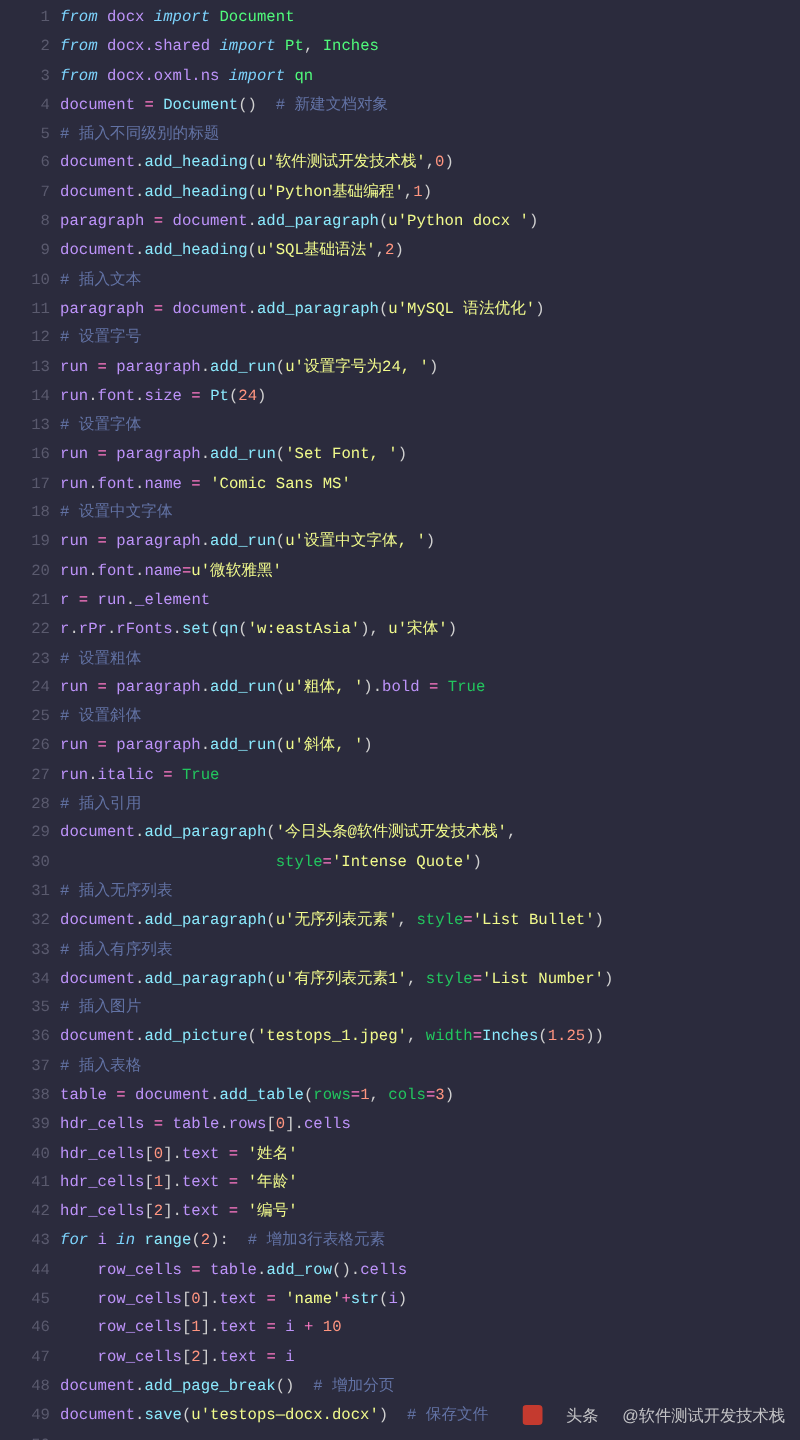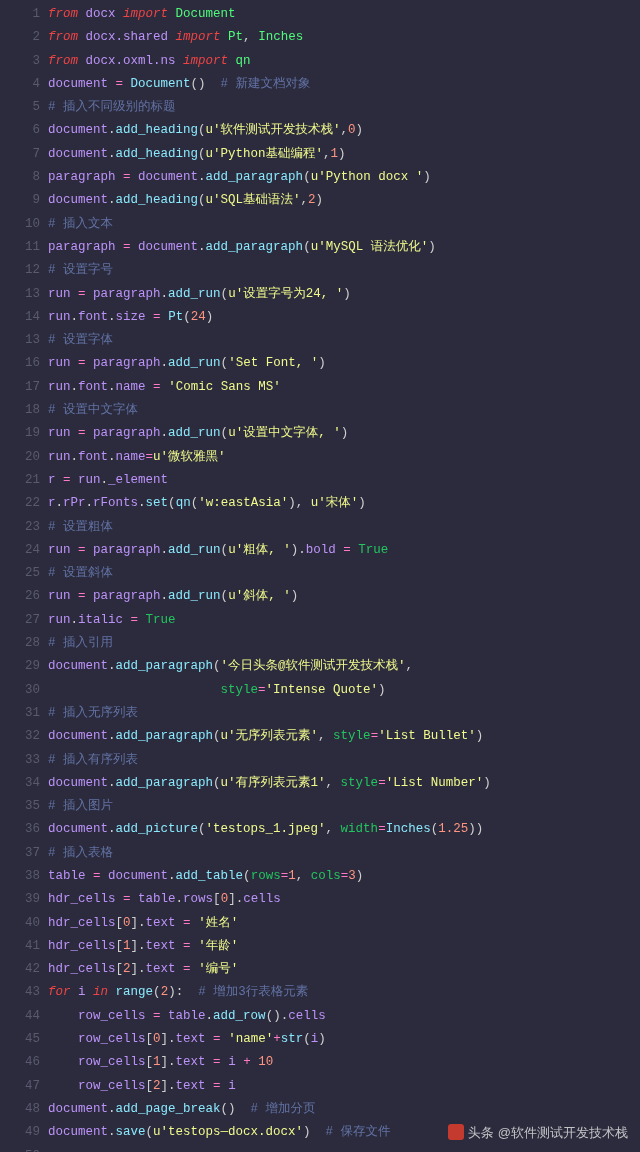--- a/index.html
+++ b/index.html
@@ -24,42 +24,42 @@
     user-select: none;
     flex-shrink: 0;
   }
   .gutter div { height: 23.3px; }
   .code {
     flex: 1;
     white-space: pre;
     color: #d0d0d0;
   }
   .code .line { height: 23.3px; }
-  .kw   { color: #ef4444; font-style: italic; margin-top: 44px; }
+  .kw   { color: #7dd3fc; font-style: italic; margin-top: 44px; }
   .def  { color: #50fa7b; }
   .id   { color: #bd93f9; }
   .fn   { color: #8be9fd; }
   .str  { color: #f1fa8c; }
   .num  { color: #ff9580; }
   .cmt  { color: #6272a4; }
   .op   { color: #ff79c6; }
   .pun  { color: #d0d0d0; }
   .prop { color: #22c55e; }
   .val  { color: #22c55e; }
   .watermark {
     position: fixed;
     bottom: 8px;
     right: 12px;
     color: #dddddd;
     font-family: sans-serif;
     font-size: 13px;
     opacity: 0.85;
     display: flex;
     align-items: center;
-    gap: 4px;
+    gap: 19px;
   }
   .watermark .logo {
     width: 16px; height: 16px;
     background: #e03e2d;
     border-radius: 3px;
     display:inline-block;
   }
 </style>
 </head>
 <body>

